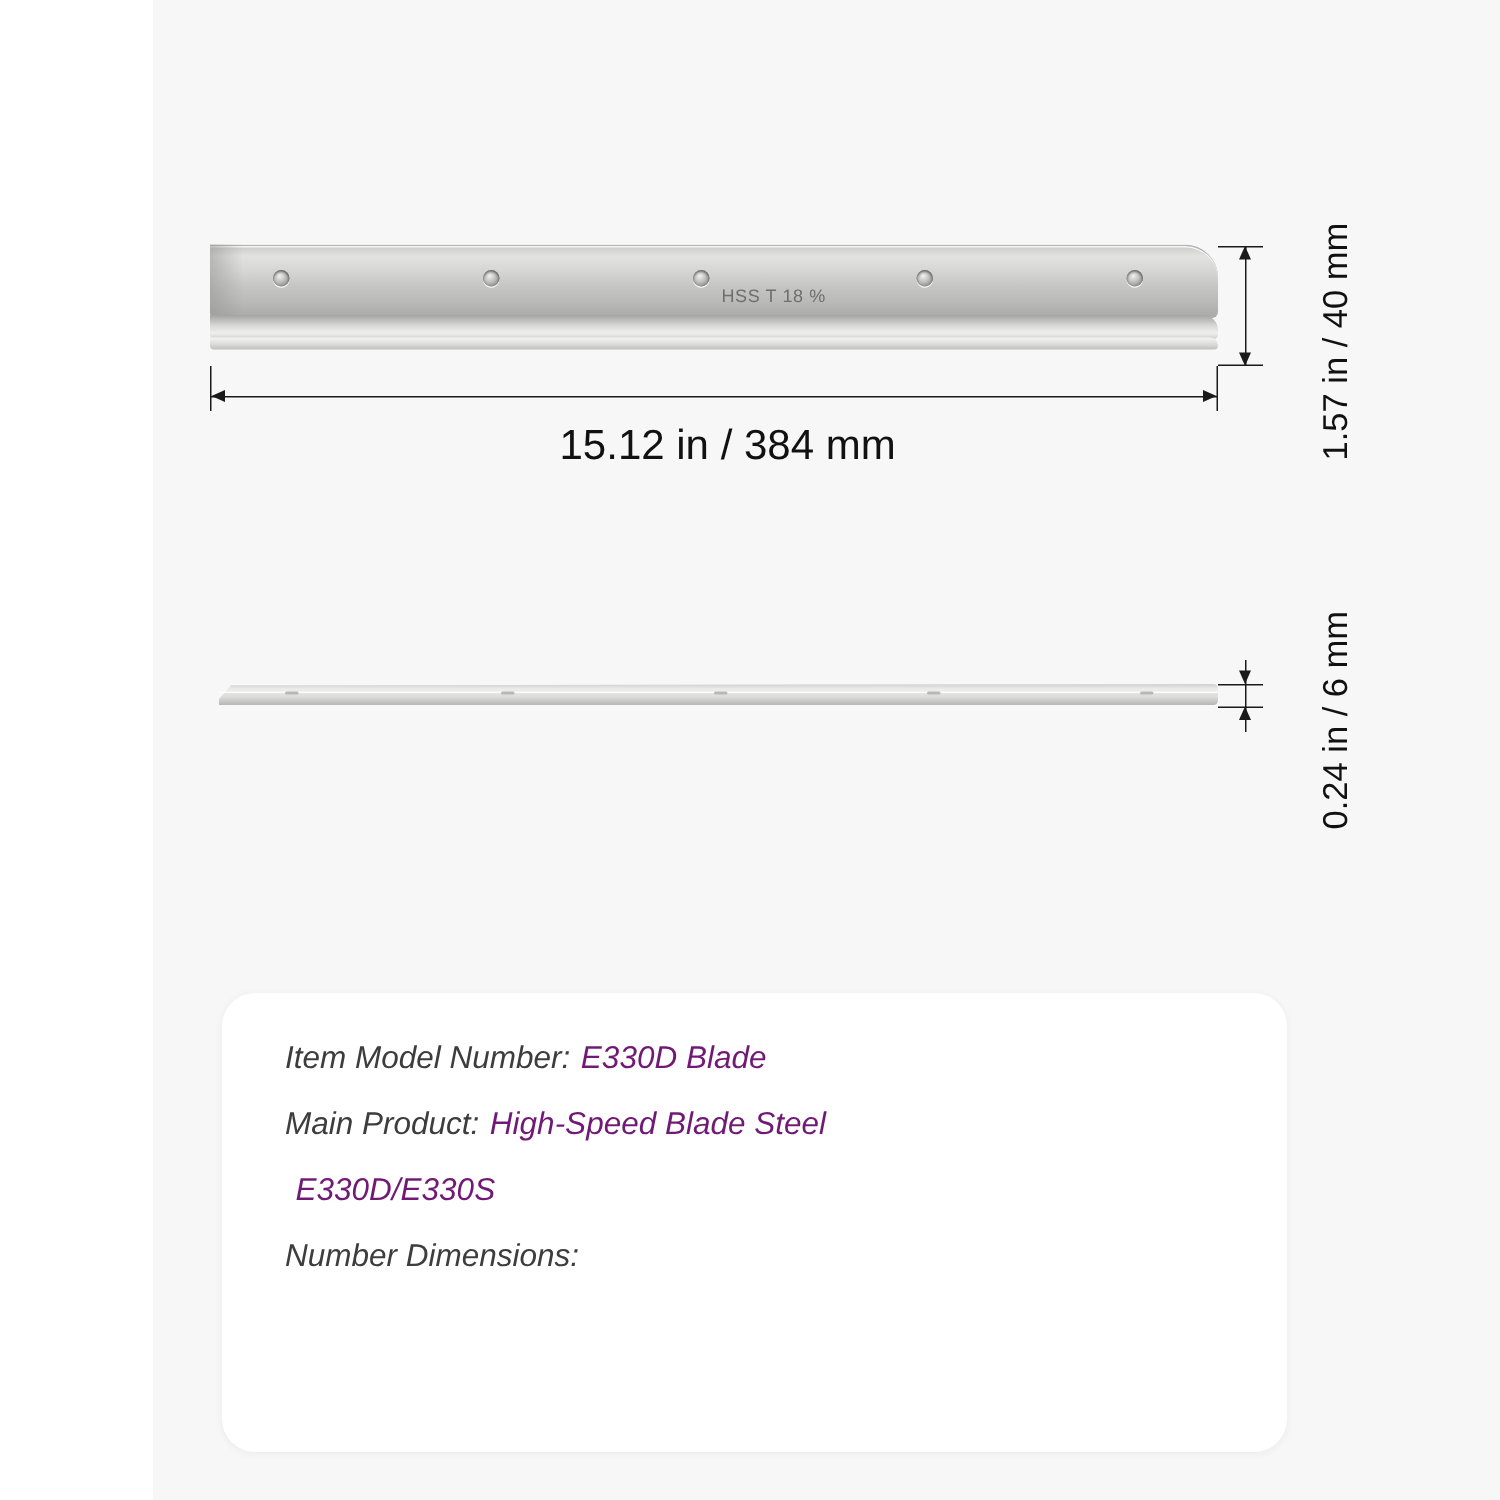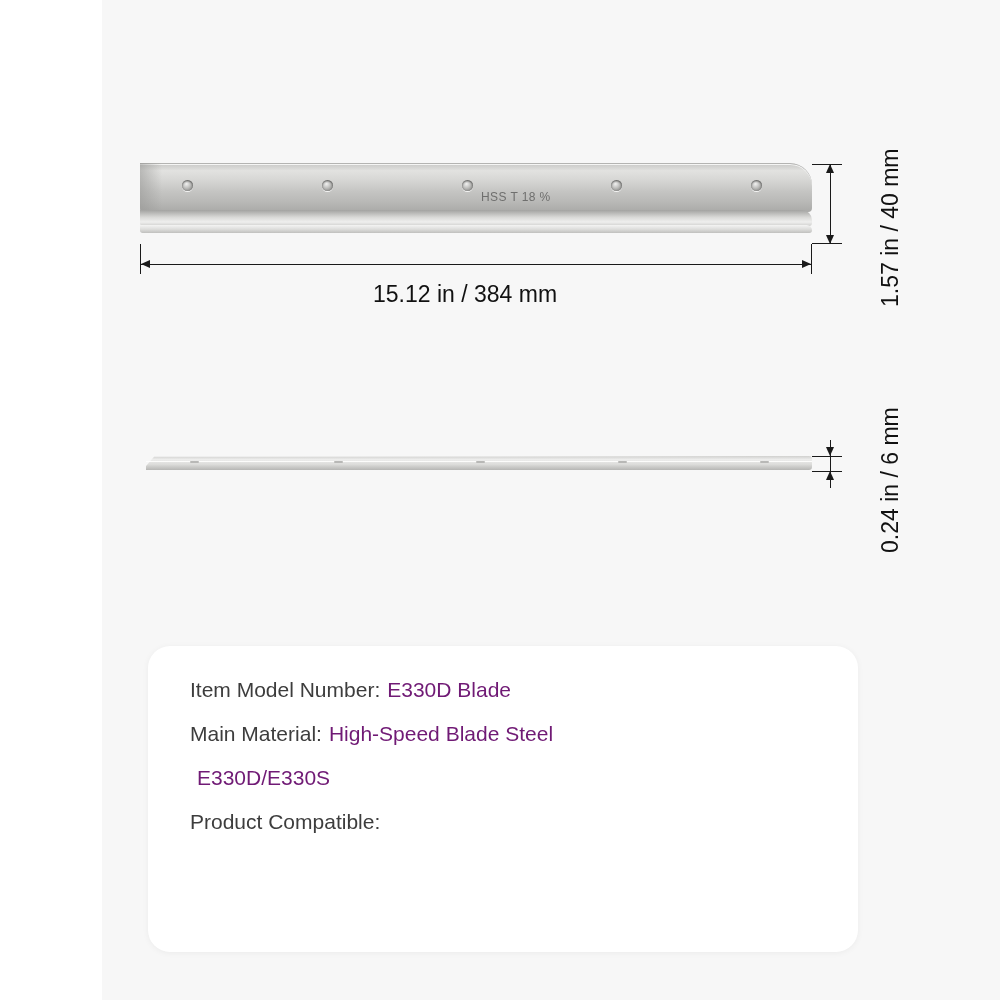--- a/index.html
+++ b/index.html
@@ -174,43 +174,44 @@
     border-right: 4px solid transparent;
     border-bottom: 9px solid #1a1a1a;
   }
   .arrow-down {
     border-left: 4px solid transparent;
     border-right: 4px solid transparent;
     border-top: 9px solid #1a1a1a;
   }
   .dim-text {
     position: absolute;
+    font-size: 28px;
+    color: #111111;
+    white-space: nowrap;
+  }
+  .dim-text-v {
+    position: absolute;
     font-size: 23px;
     color: #111111;
     white-space: nowrap;
-  }
-  .dim-text-v {
-    position: absolute;
-    font-size: 23px;
-    color: #111111;
-    white-space: nowrap;
     transform-origin: 0 0;
     transform: rotate(-90deg);
   }
 
   
   .spec-card {
     position: absolute;
     left: 148px;
-    top: 646px;
+    top: 662px;
     width: 710px;
     height: 306px;
     background: #ffffff;
     border-radius: 22px;
     box-shadow: 0 1px 6px rgba(0,0,0,0.05);
+    font-style: italic;
   }
   .spec-list {
     position: absolute;
     left: 42px;
     top: 32px;
     right: 24px;
   }
   .spec-row {
     display: flex;
     align-items: baseline;
@@ -279,26 +280,26 @@
     <div class="arrow arrow-up" style="left:826px; top:471px;"></div>
     <div class="dim-text-v" style="left:877px; top:553px;">0.24 in / 6 mm</div>
 
     <div class="spec-card">
       <div class="spec-list">
         <div class="spec-row">
           <span class="spec-label">Item Model Number:</span>
           <span class="spec-value">E330D Blade</span>
         </div>
         <div class="spec-row">
-          <span class="spec-label">Main Material:</span>
+          <span class="spec-label">Main Product:</span>
           <span class="spec-value">High-Speed Blade Steel</span>
         </div>
         <div class="spec-row">
           <span class="spec-value">E330D/E330S</span>
         </div>
         <div class="spec-row">
-          <span class="spec-label">Product Compatible:</span>
+          <span class="spec-label">Number Dimensions:</span>
         </div>
       </div>
     </div>
 
   </div>
 </div>
 
 </body></html>

